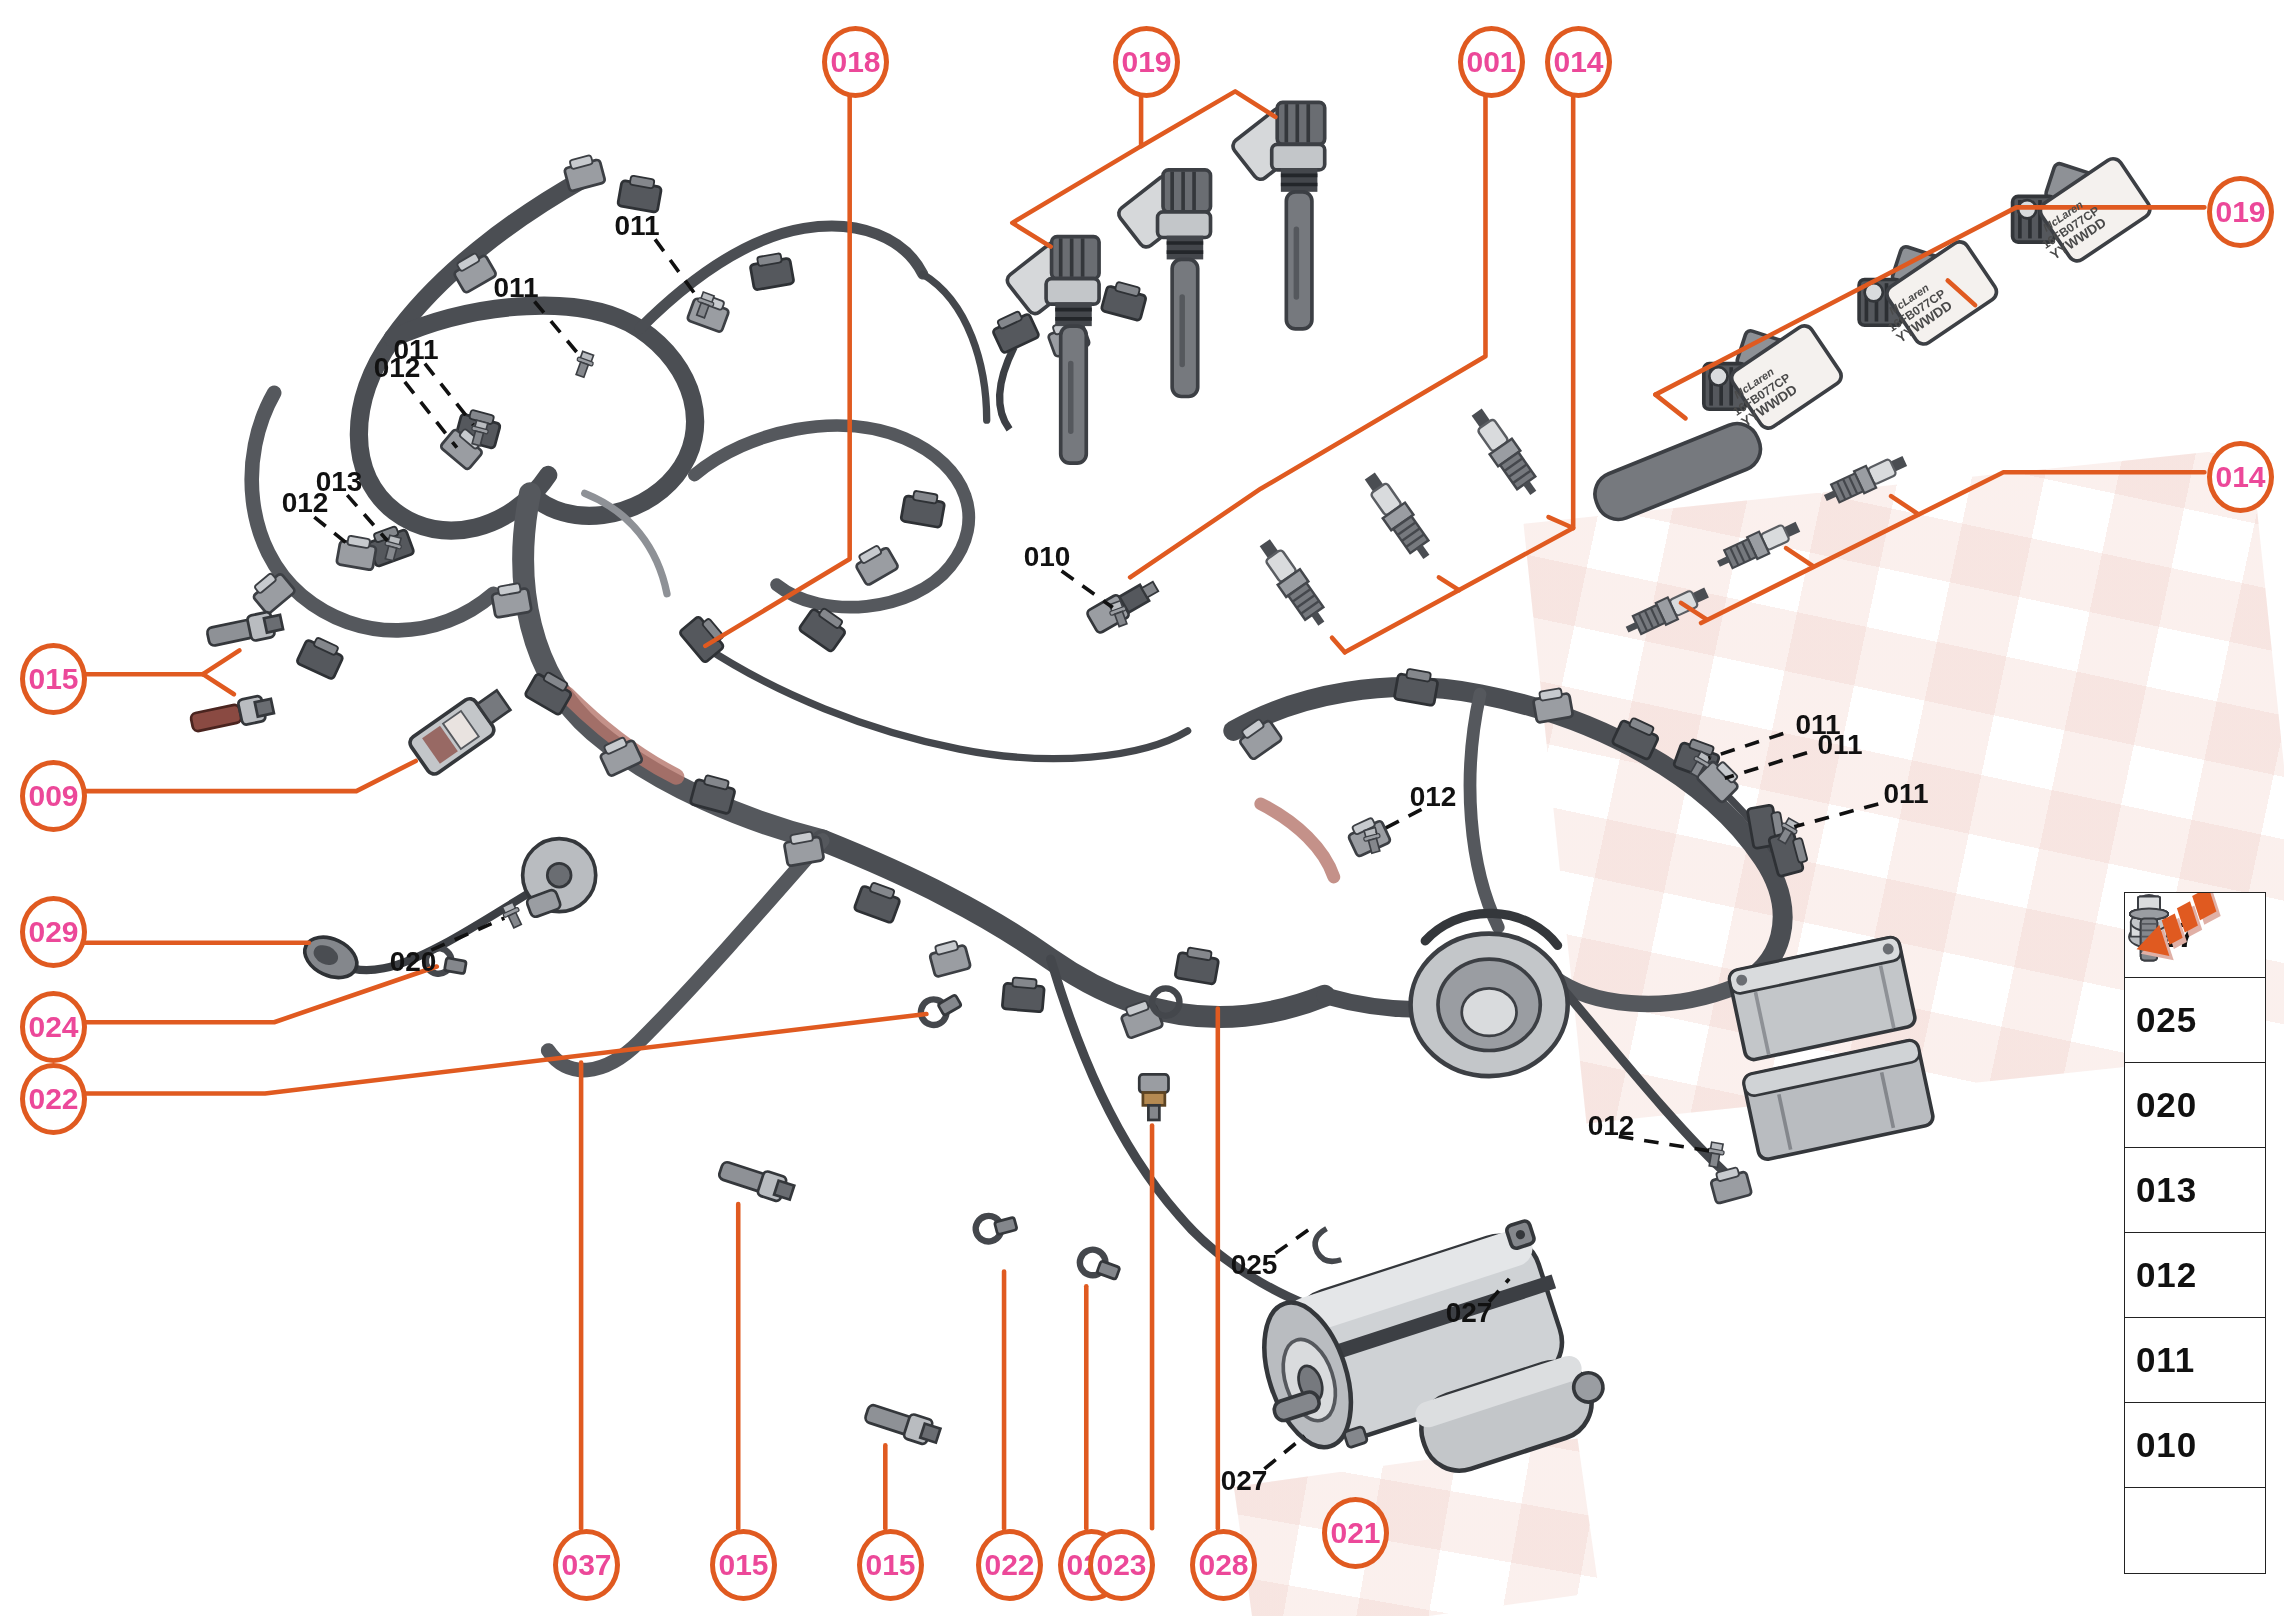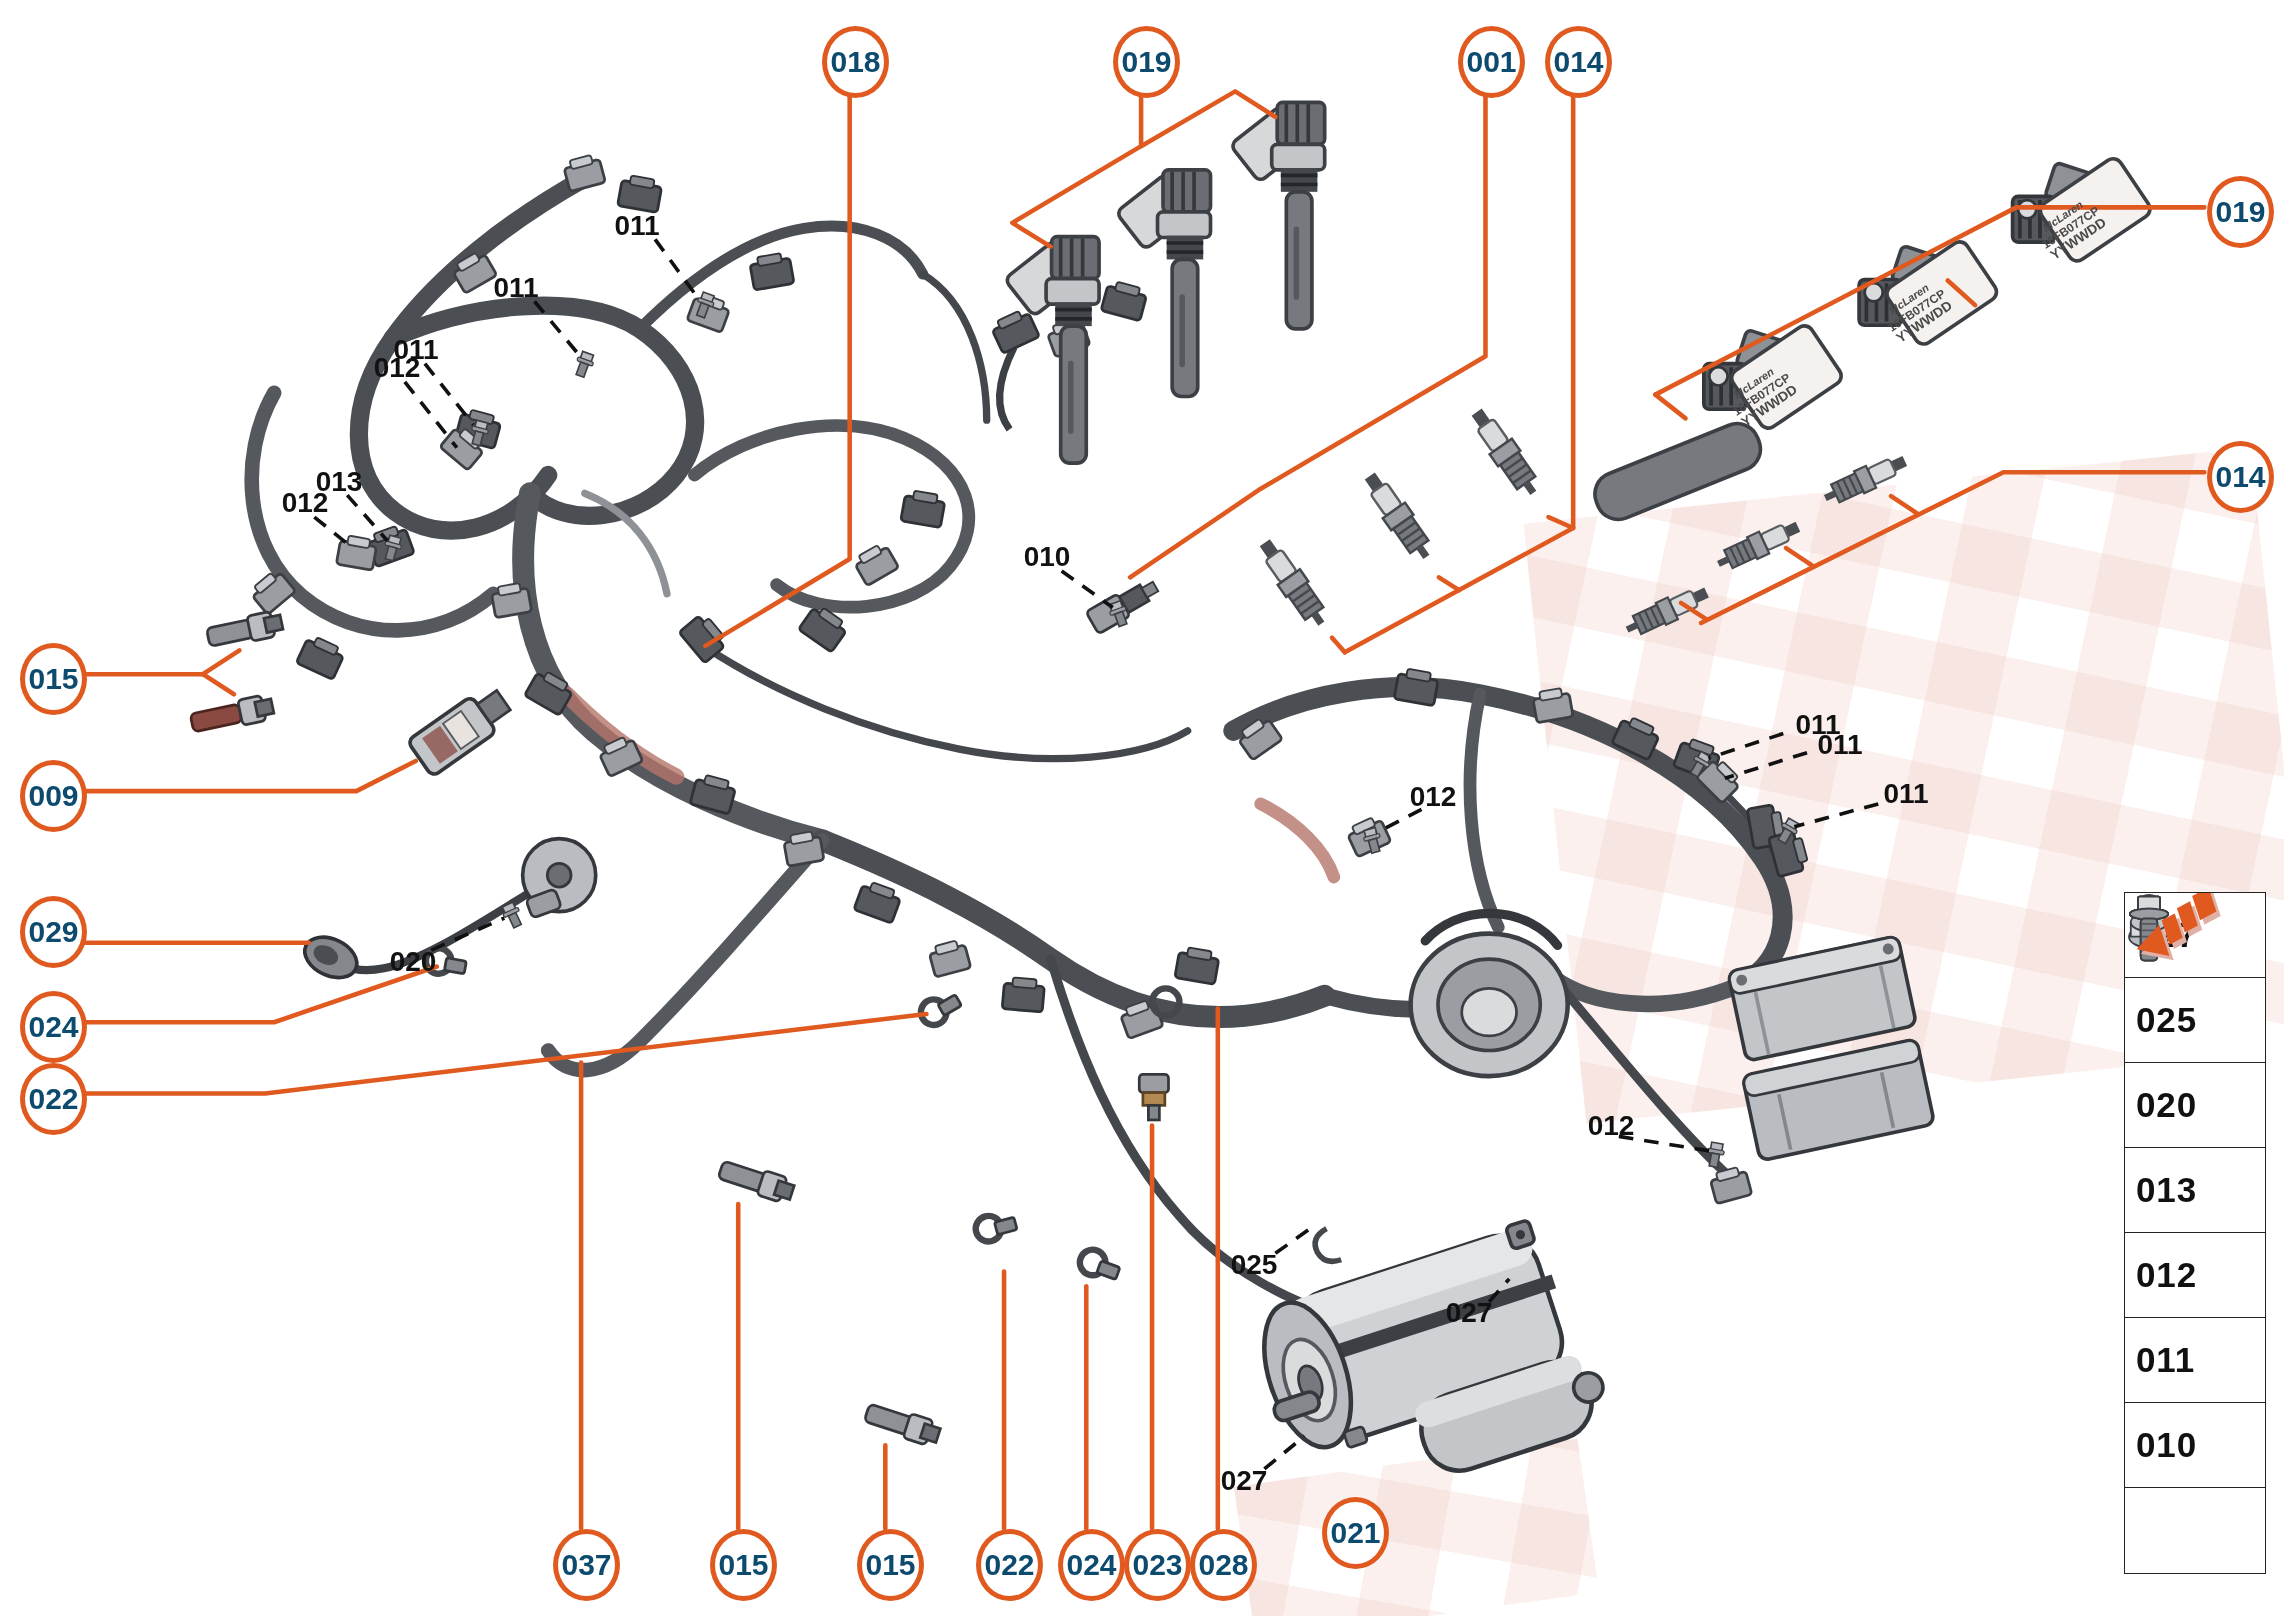--- a/index.html
+++ b/index.html
@@ -14,21 +14,21 @@
   .checker{position:absolute;z-index:0;opacity:.55;
      background-image:
        repeating-linear-gradient(108deg, rgba(228,164,150,.30) 0 71px, rgba(255,255,255,0) 71px 143px),
        repeating-linear-gradient(18deg, rgba(228,164,150,.30) 0 60px, rgba(255,255,255,0) 60px 121px);}
   .chk1{left:1553px;top:484px;width:731px;height:603px;transform:rotate(-6deg);}
   .chk2{left:1243px;top:1462px;width:347px;height:155px;transform:rotate(-8deg);}
   
   .callout{position:absolute;width:57px;height:62px;margin-left:-28px;margin-top:-31px;
      border:5.5px solid #E05A20;border-radius:50%;background:#fff;z-index:6;
      display:flex;align-items:center;justify-content:center;
-     font-weight:bold;font-size:30px;color:#0c4a6e;letter-spacing:0px;cursor:pointer;}
+     font-weight:bold;font-size:30px;color:#ec4899;letter-spacing:0px;cursor:pointer;}
   
   .plabel{position:absolute;z-index:5;transform:translate(-50%,-50%);
      font-weight:bold;font-size:28px;color:#111;white-space:nowrap;}
   
   #legend{position:absolute;left:2124px;top:892px;width:140px;z-index:6;
      border:1.8px solid #222;background:#fff;}
   .legrow{height:85px;border-bottom:1.8px solid #222;display:flex;align-items:center;
      justify-content:space-between;padding:0 7.3px 0 11px;box-sizing:border-box;}
   .legrow:last-child{border-bottom:none;}
   .legnum{font-weight:bold;font-size:35px;color:#111;letter-spacing:0.9px;}
@@ -359,21 +359,21 @@
   <div class="callout" style="left:48px;top:674px">015</div>
   <div class="callout" style="left:48px;top:791px">009</div>
   <div class="callout" style="left:48px;top:927px">029</div>
   <div class="callout" style="left:48px;top:1022px">024</div>
   <div class="callout" style="left:48px;top:1094px">022</div>
   <div class="callout" style="left:581px;top:1560px">037</div>
   <div class="callout" style="left:738px;top:1560px">015</div>
   <div class="callout" style="left:885px;top:1560px">015</div>
   <div class="callout" style="left:1004px;top:1560px">022</div>
   <div class="callout" style="left:1086px;top:1560px">024</div>
-  <div class="callout" style="left:1152px;top:1560px">023</div>
+  <div class="callout" style="left:1116px;top:1560px">023</div>
   <div class="callout" style="left:1218px;top:1560px">028</div>
   <div class="callout" style="left:1350px;top:1528px">021</div>
 
   <div class="plabel" style="left:637px;top:226px">011</div>
   <div class="plabel" style="left:516px;top:288px">011</div>
   <div class="plabel" style="left:416px;top:350px">011</div>
   <div class="plabel" style="left:397px;top:368px">012</div>
   <div class="plabel" style="left:339px;top:482px">013</div>
   <div class="plabel" style="left:305px;top:503px">012</div>
   <div class="plabel" style="left:1047px;top:557px">010</div>

